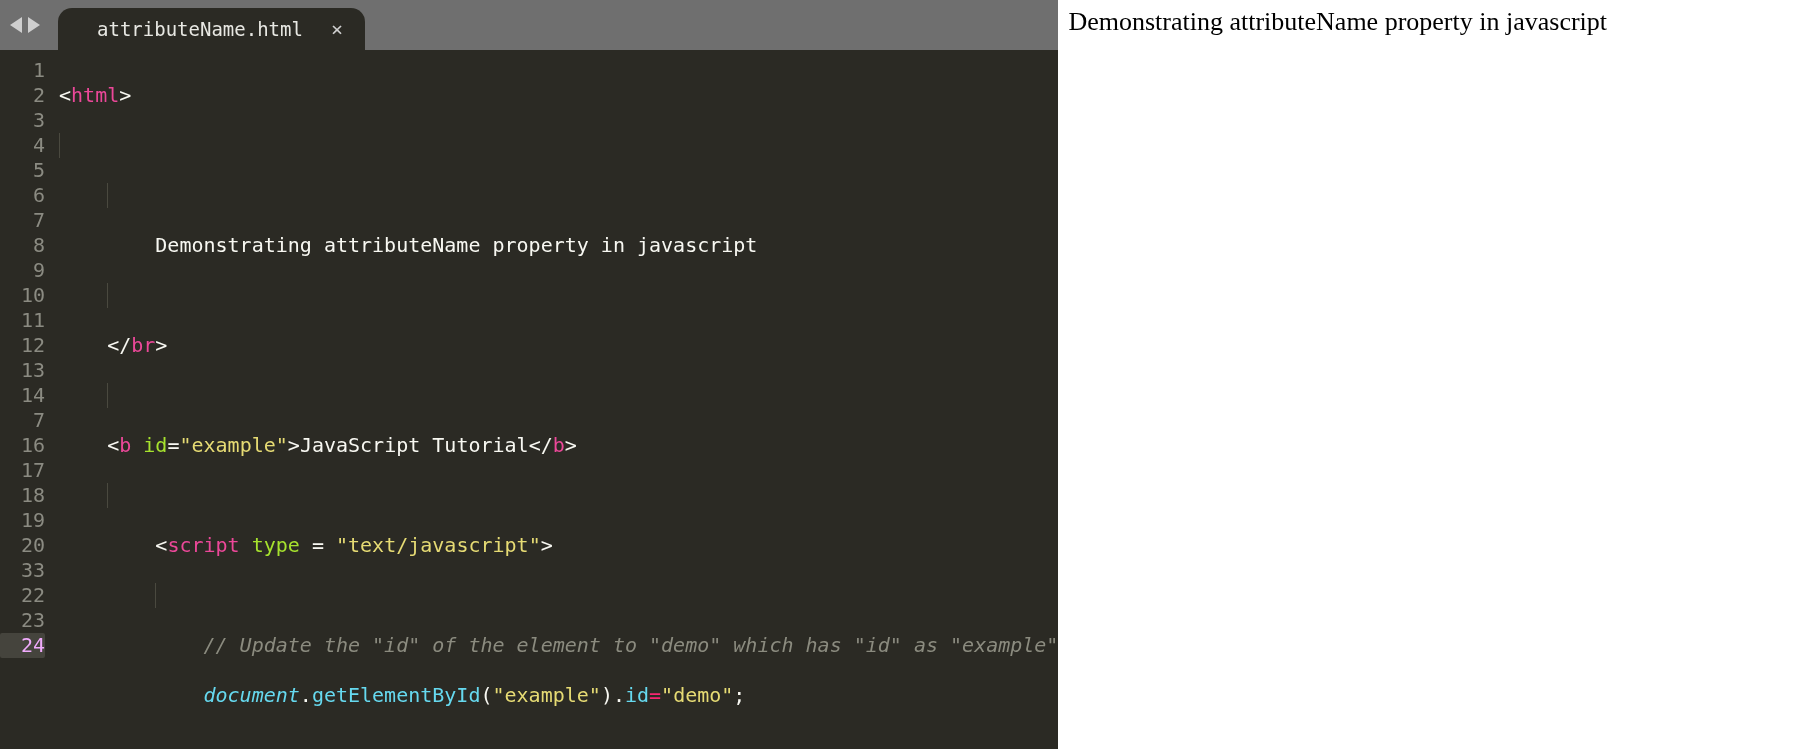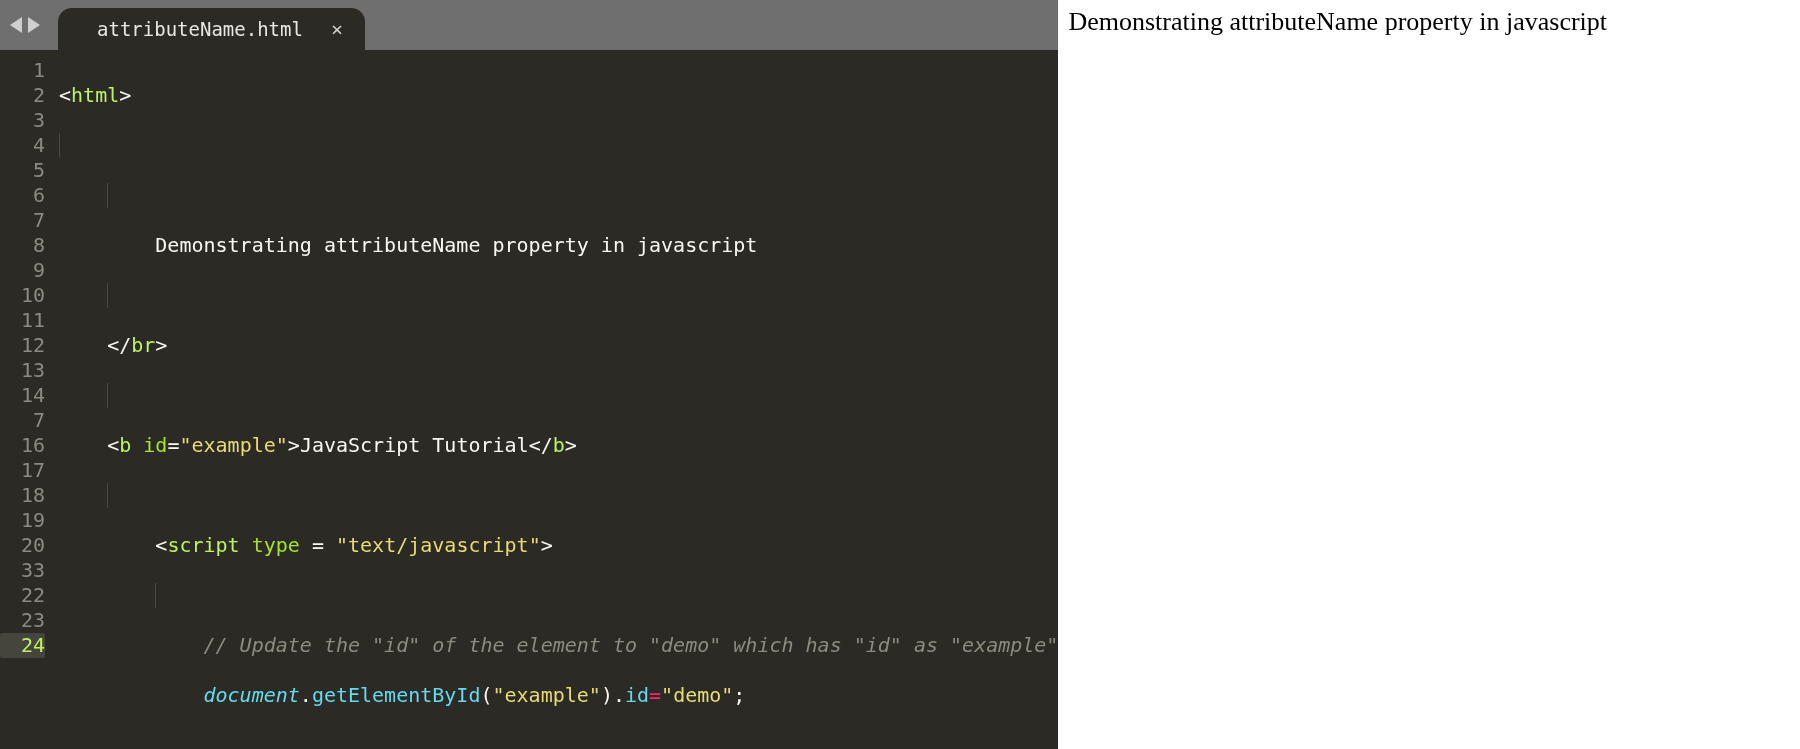--- a/index.html
+++ b/index.html
@@ -84,40 +84,40 @@
     flex: 0 0 55px;
     background: #2b2a24;
     color: #8b8b82;
     text-align: right;
     padding: 8px 10px 8px 0;
     user-select: none;
   }
   .gutter div { height: 25px; }
   .gutter .cur {
     background: #45443d;
-    color: #bef264;
+    color: #f0abfc;
     border-radius: 2px;
   }
   .code {
     flex: 1;
     padding: 8px 0 8px 4px;
     color: #f8f8f2;
     white-space: pre;
     position: relative;
   }
   .code .ln { height: 25px; display: block; }
   .indent-guide {
     border-left: 1px solid #4a493f;
     display: inline-block;
     height: 25px;
     vertical-align: top;
   }
   
   .pnc   { color: #f8f8f2; }      
-  .tag   { color: #bef264; }      
+  .tag   { color: #ec4899; }      
   .attr  { color: #a6e22e; }      
   .str   { color: #e6db74; }      
   .txt   { color: #f8f8f2; }      
   .cmt   { color: #8b8b7f; }      
   .ital  { font-style: italic; }
   .docw  { color: #66d9ef; font-style: italic; }   
   .func  { color: #66d9ef; }      
   .op    { color: #f92672; }      
   
   .output {

